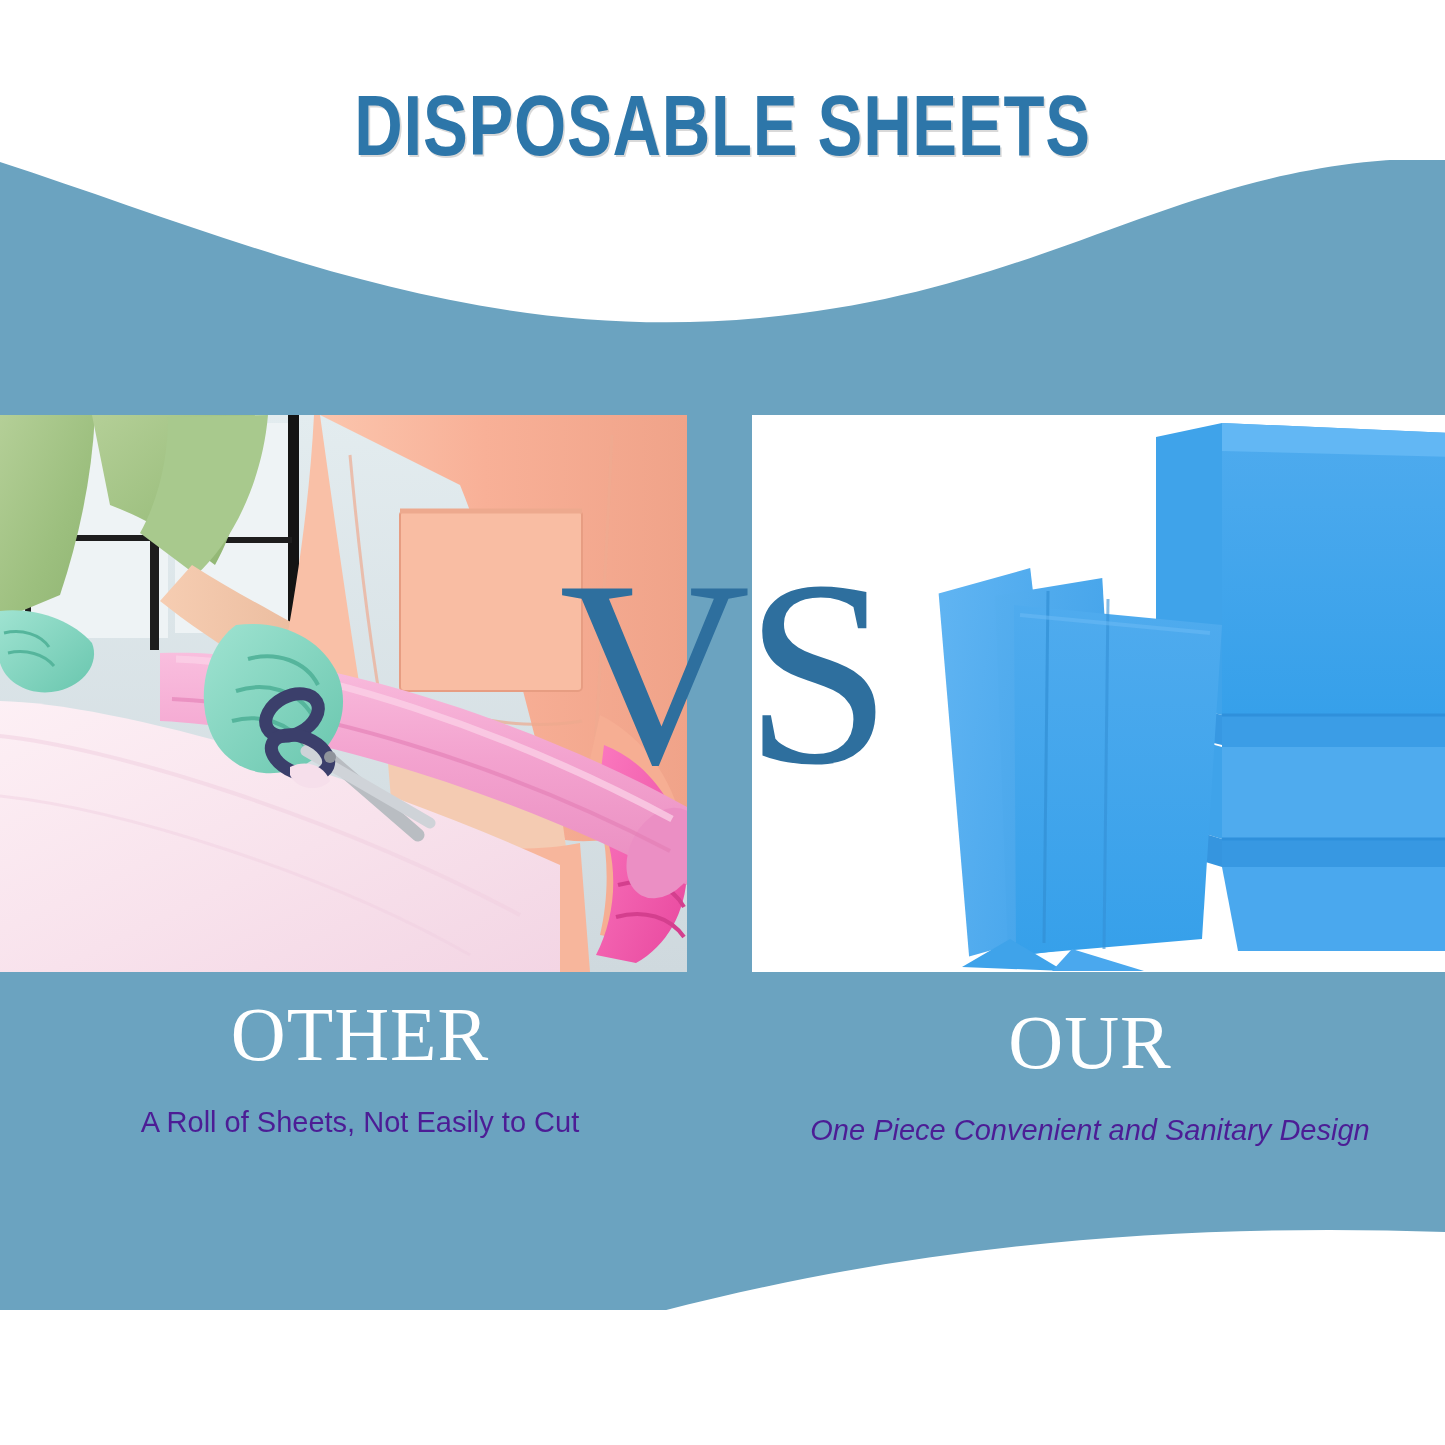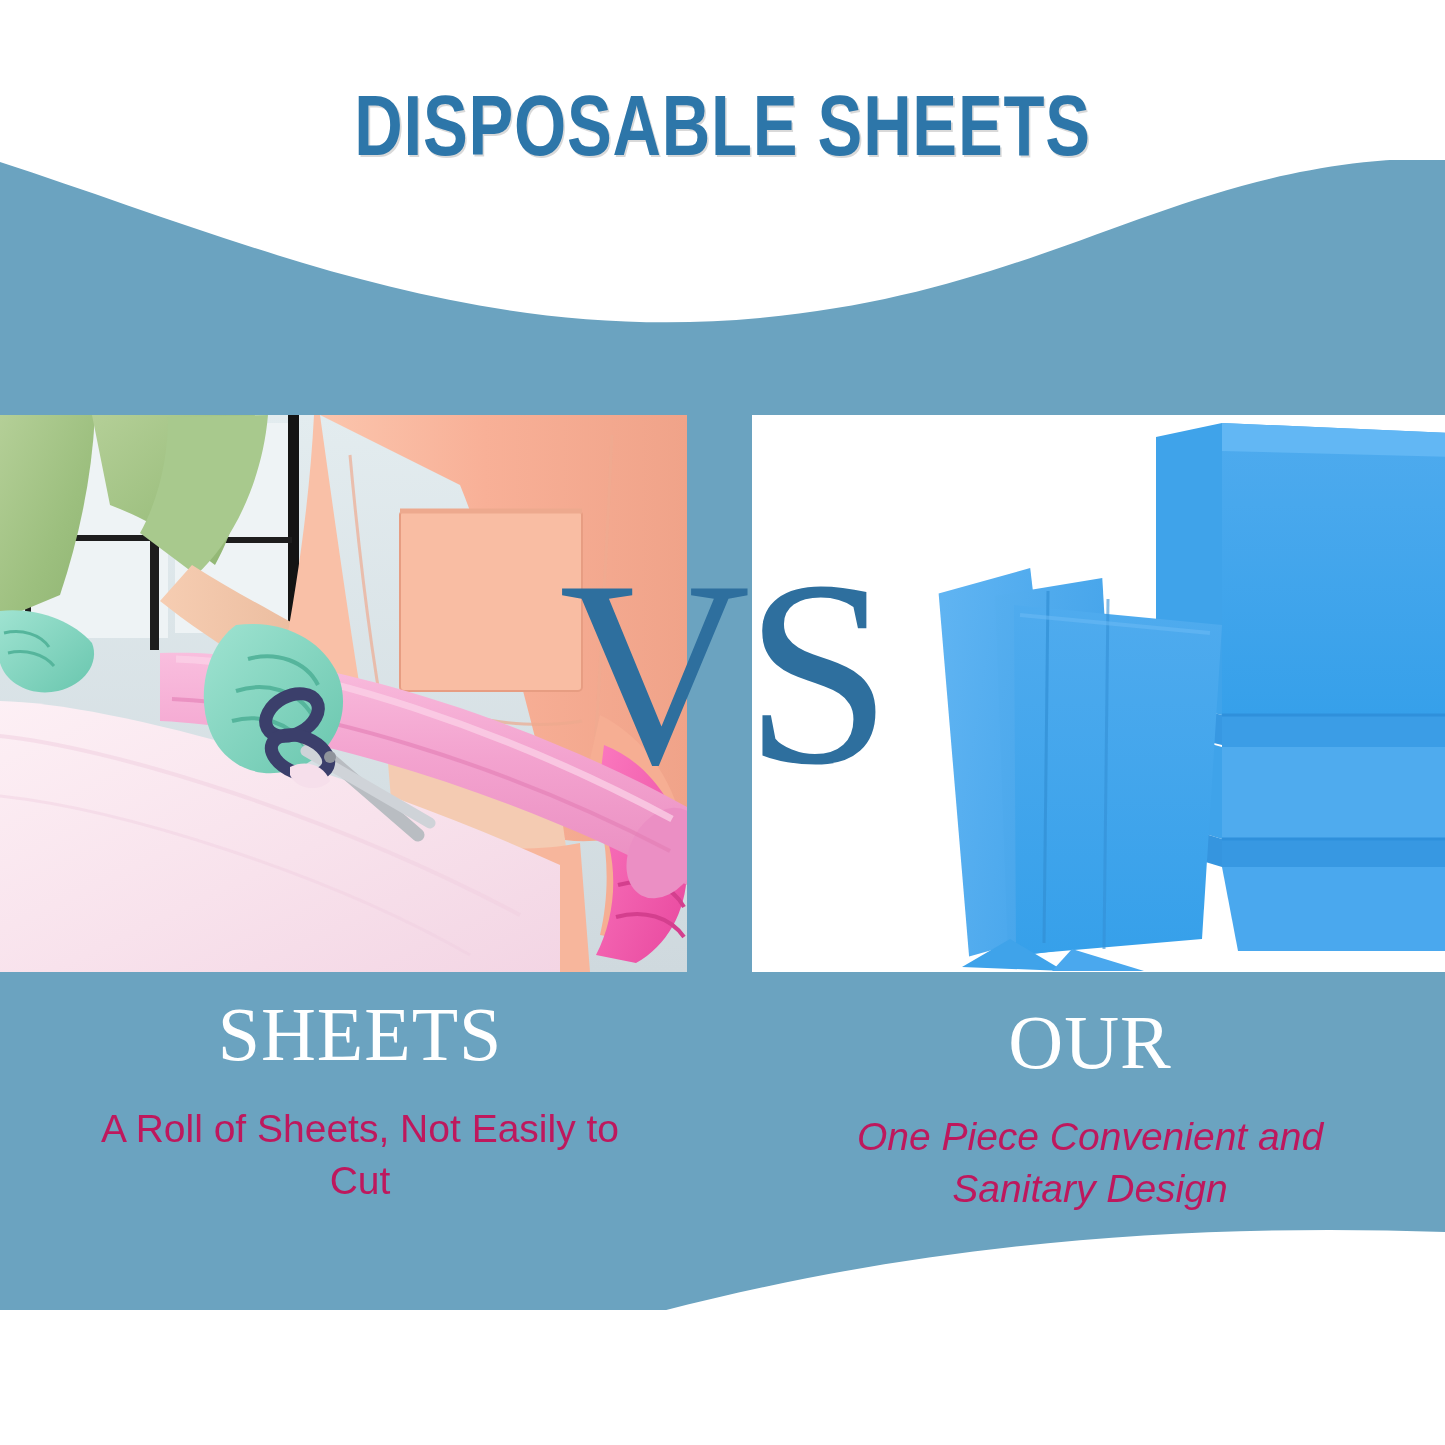--- a/index.html
+++ b/index.html
@@ -84,22 +84,22 @@
     font-weight: normal;
     color: #ffffff;
     font-size: 76px;
     line-height: 1.05;
     text-align: center;
     margin: 0;
     letter-spacing: 1px;
   }
   .col-sub {
     font-family: "Liberation Sans", sans-serif;
-    color: #be185d;
-    font-size: 39px;
+    color: #4c1d95;
+    font-size: 29px;
     line-height: 1.34;
     text-align: center;
     margin: 28px 0 0 0;
     font-weight: normal;
   }
   #col-left .col-sub  { padding: 0 46px; }
   #col-right .col-sub { padding: 0 56px; font-style: italic; }
 </style>
 </head>
 <body>
@@ -268,21 +268,21 @@
       <path d="M268,200 L458,218" stroke="#6dbcf5" stroke-width="4" opacity="0.5" fill="none"></path>
 
       <path d="M258,524 L312,556 L210,552 Z" fill="#3fa3ea"></path>
       <path d="M320,534 L392,556 L300,556 Z" fill="#4aa8ee"></path>
     </svg>
   </div>
 
   <div id="vs">VS</div>
 
   <div class="col" id="col-left">
-    <div class="col-heading">SHEETS</div>
+    <div class="col-heading">OTHER</div>
     <div class="col-sub">A Roll of Sheets, Not Easily to Cut</div>
   </div>
 
   <div class="col" id="col-right">
     <div class="col-heading">OUR</div>
     <div class="col-sub">One Piece Convenient and Sanitary Design</div>
   </div>
 
 </div>
 

